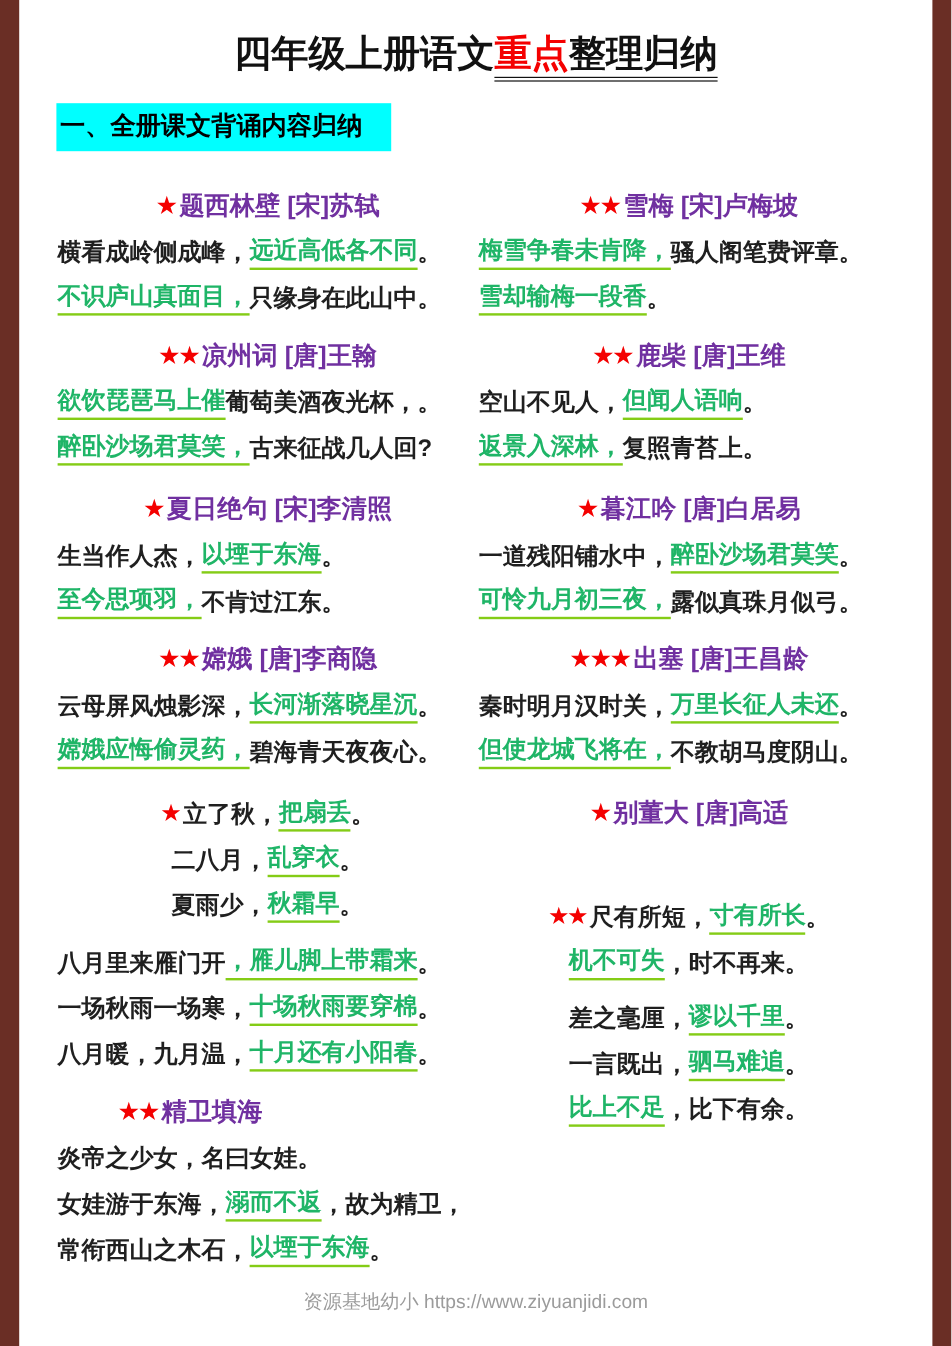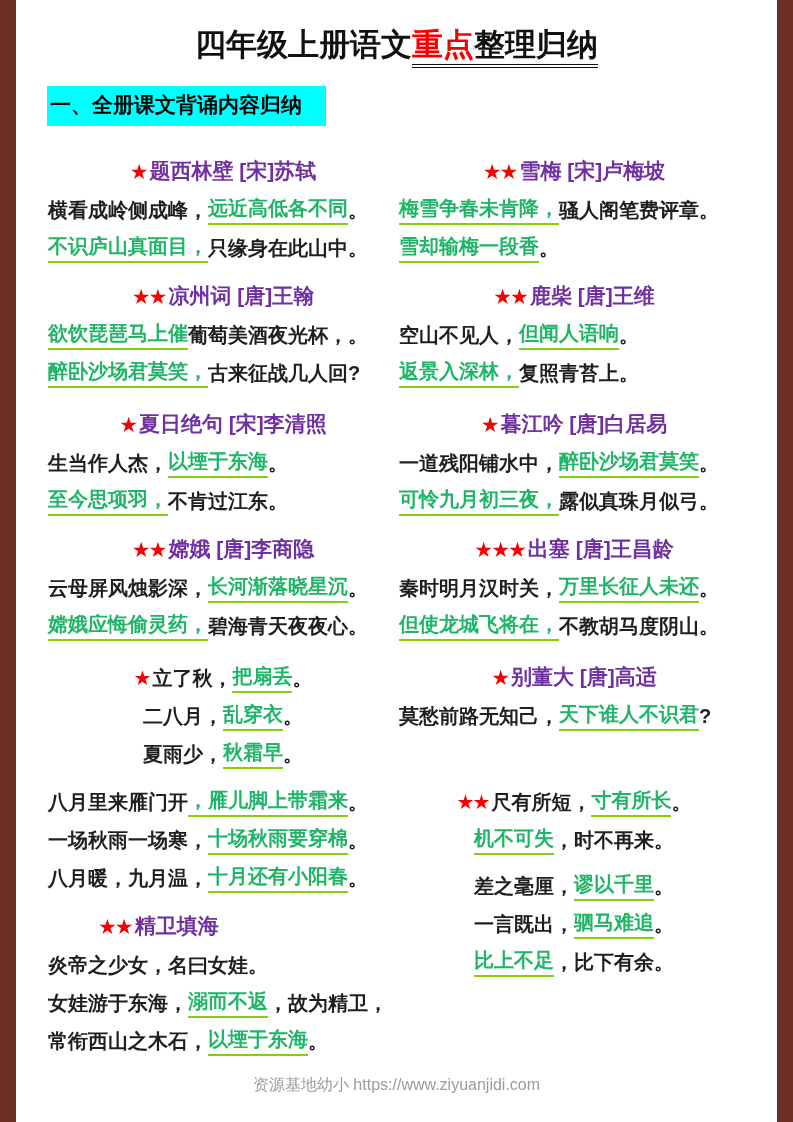--- a/index.html
+++ b/index.html
@@ -286,25 +286,20 @@
           <div class="line">
             <span class="seg hl">但使龙城飞将在，</span>
             <span class="seg">不教胡马度阴山。</span>
           </div>
         </div>
         <div class="block" style="margin-top: 12px;">
           <div class="title-line">
             <span class="star">★</span>
             <span>别董大 [唐]高适</span>
           </div>
-          <div class="line">
-            <span class="seg">莫愁前路无知己，</span>
-            <span class="seg hl">天下谁人不识君</span>
-            <span class="seg">?</span>
-          </div>
         </div>
         <div class="block center" style="margin-top: 48px;">
           <div class="line">
             <span class="star">★★</span>
             <span class="seg">尺有所短，</span>
             <span class="seg hl">寸有所长</span>
             <span class="seg">。</span>
           </div>
           <div class="line">
             <span class="seg hl">机不可失</span>

